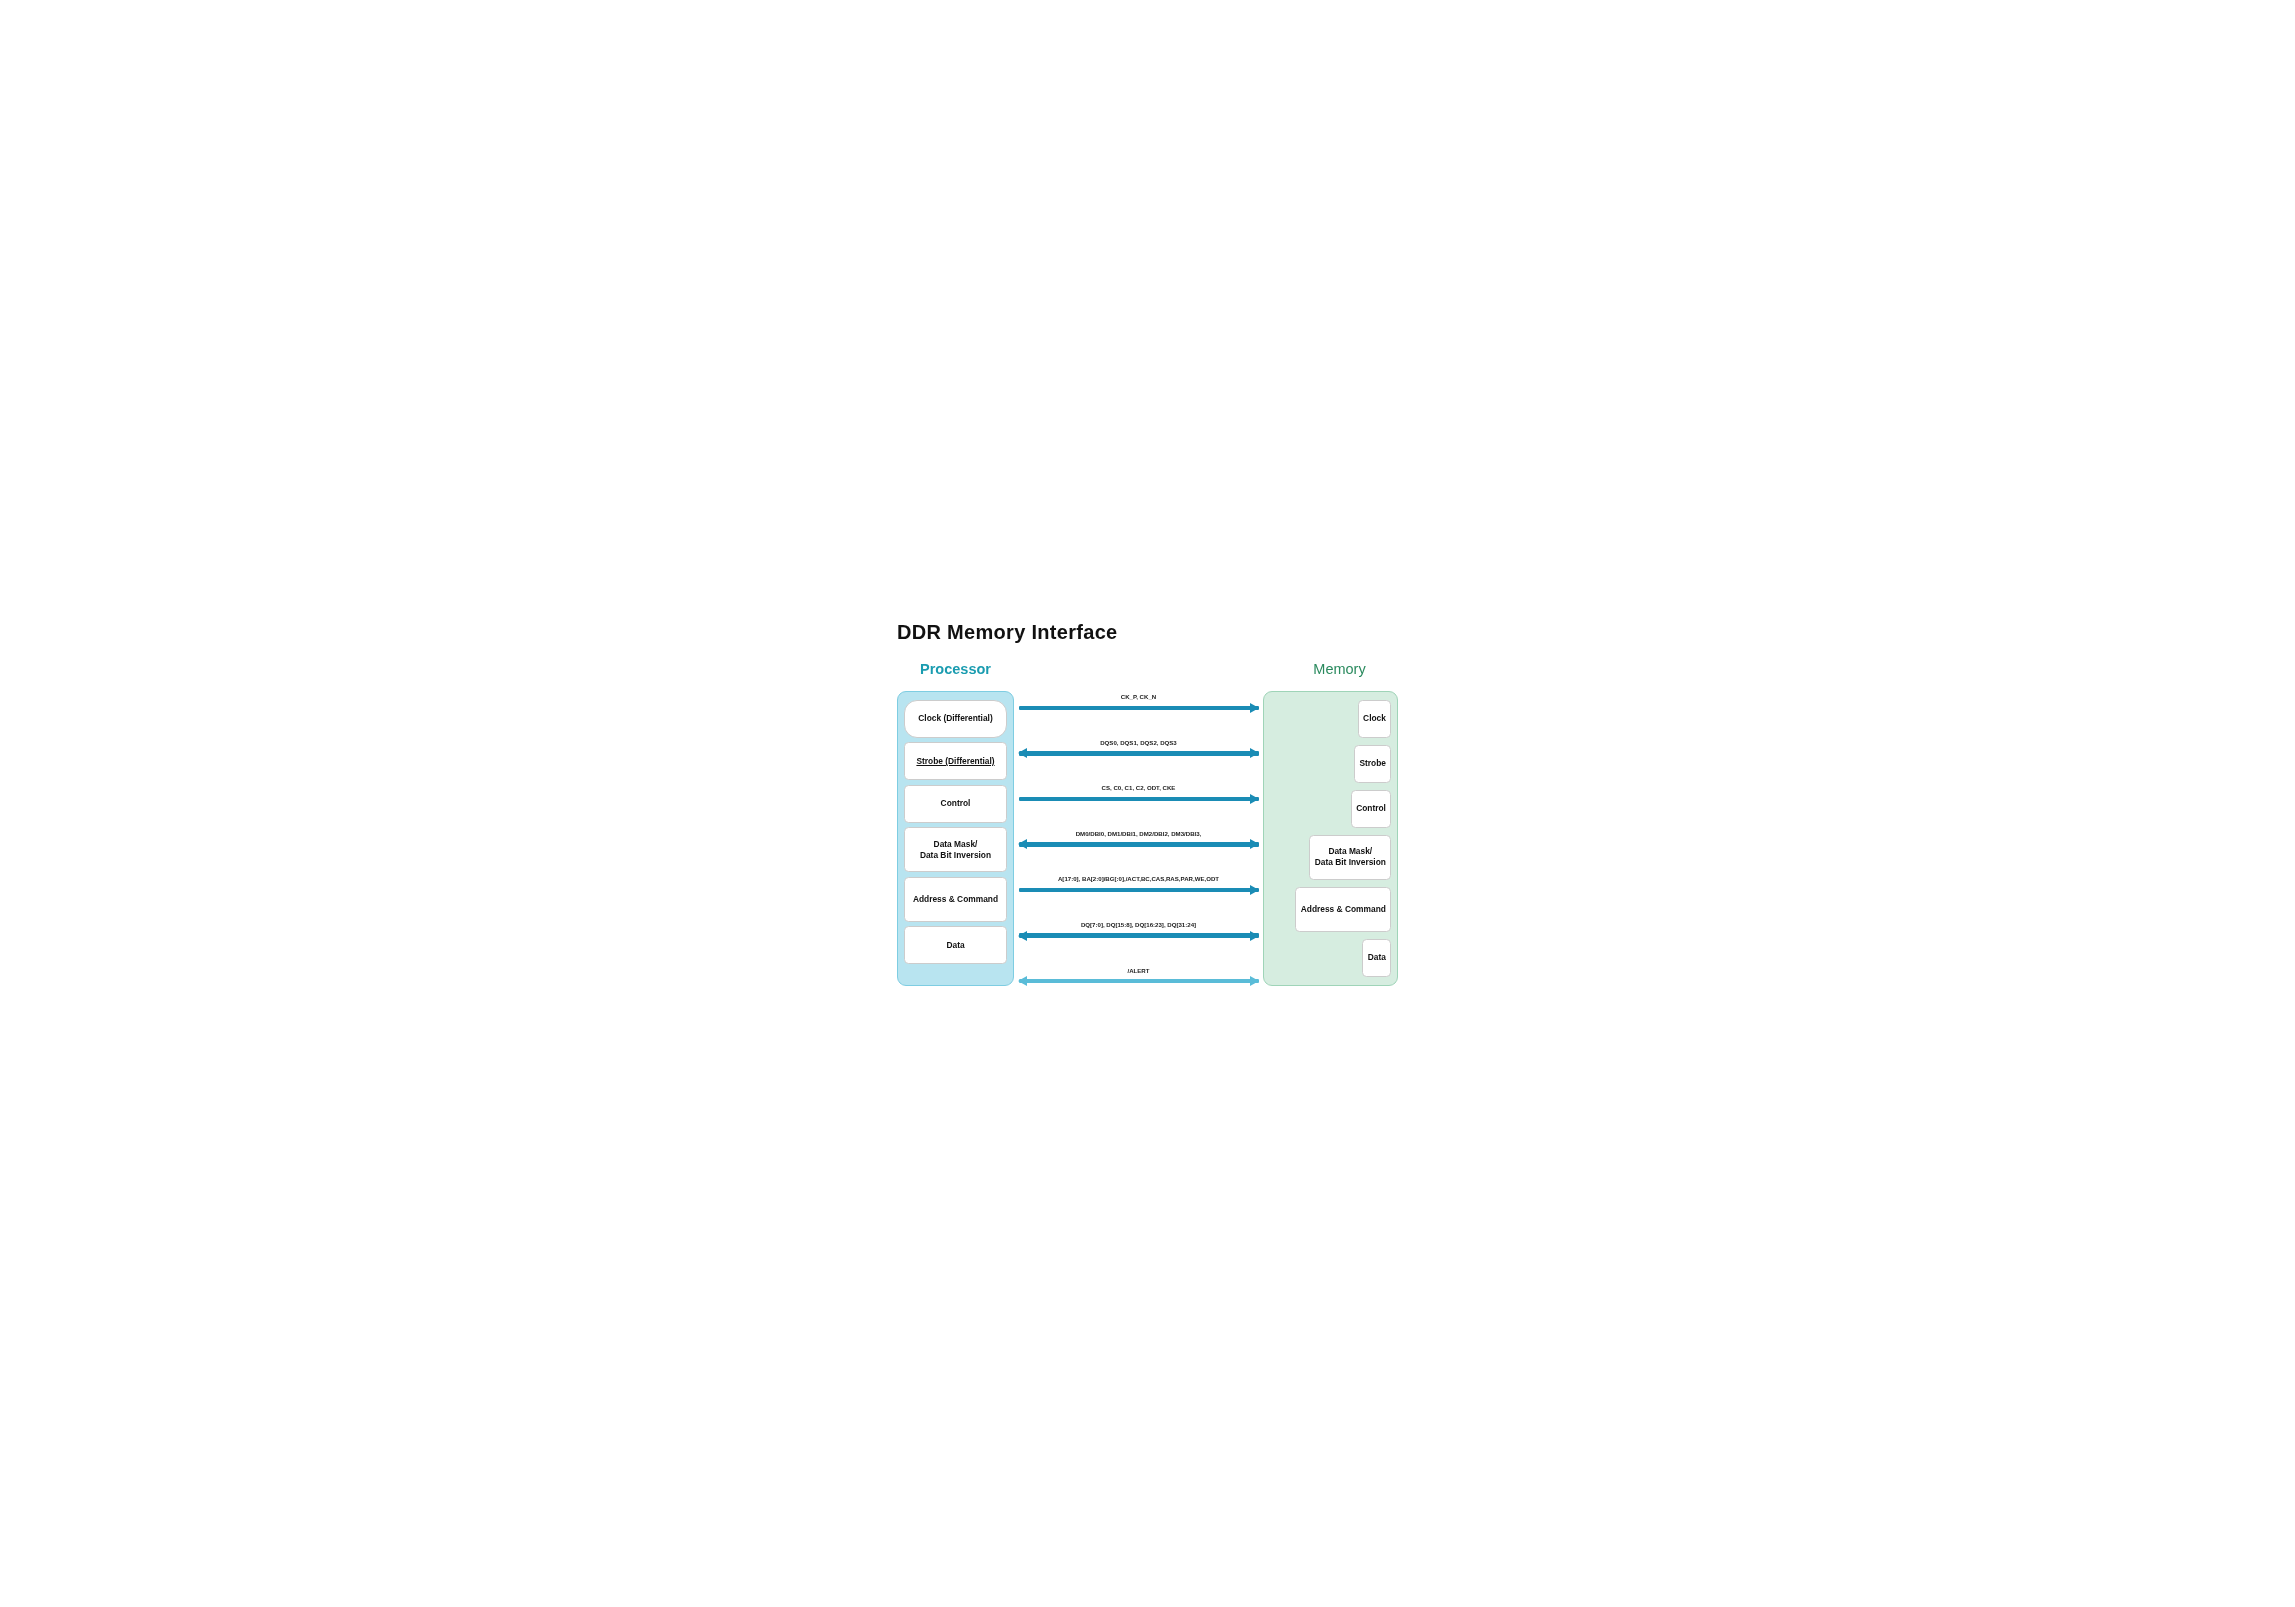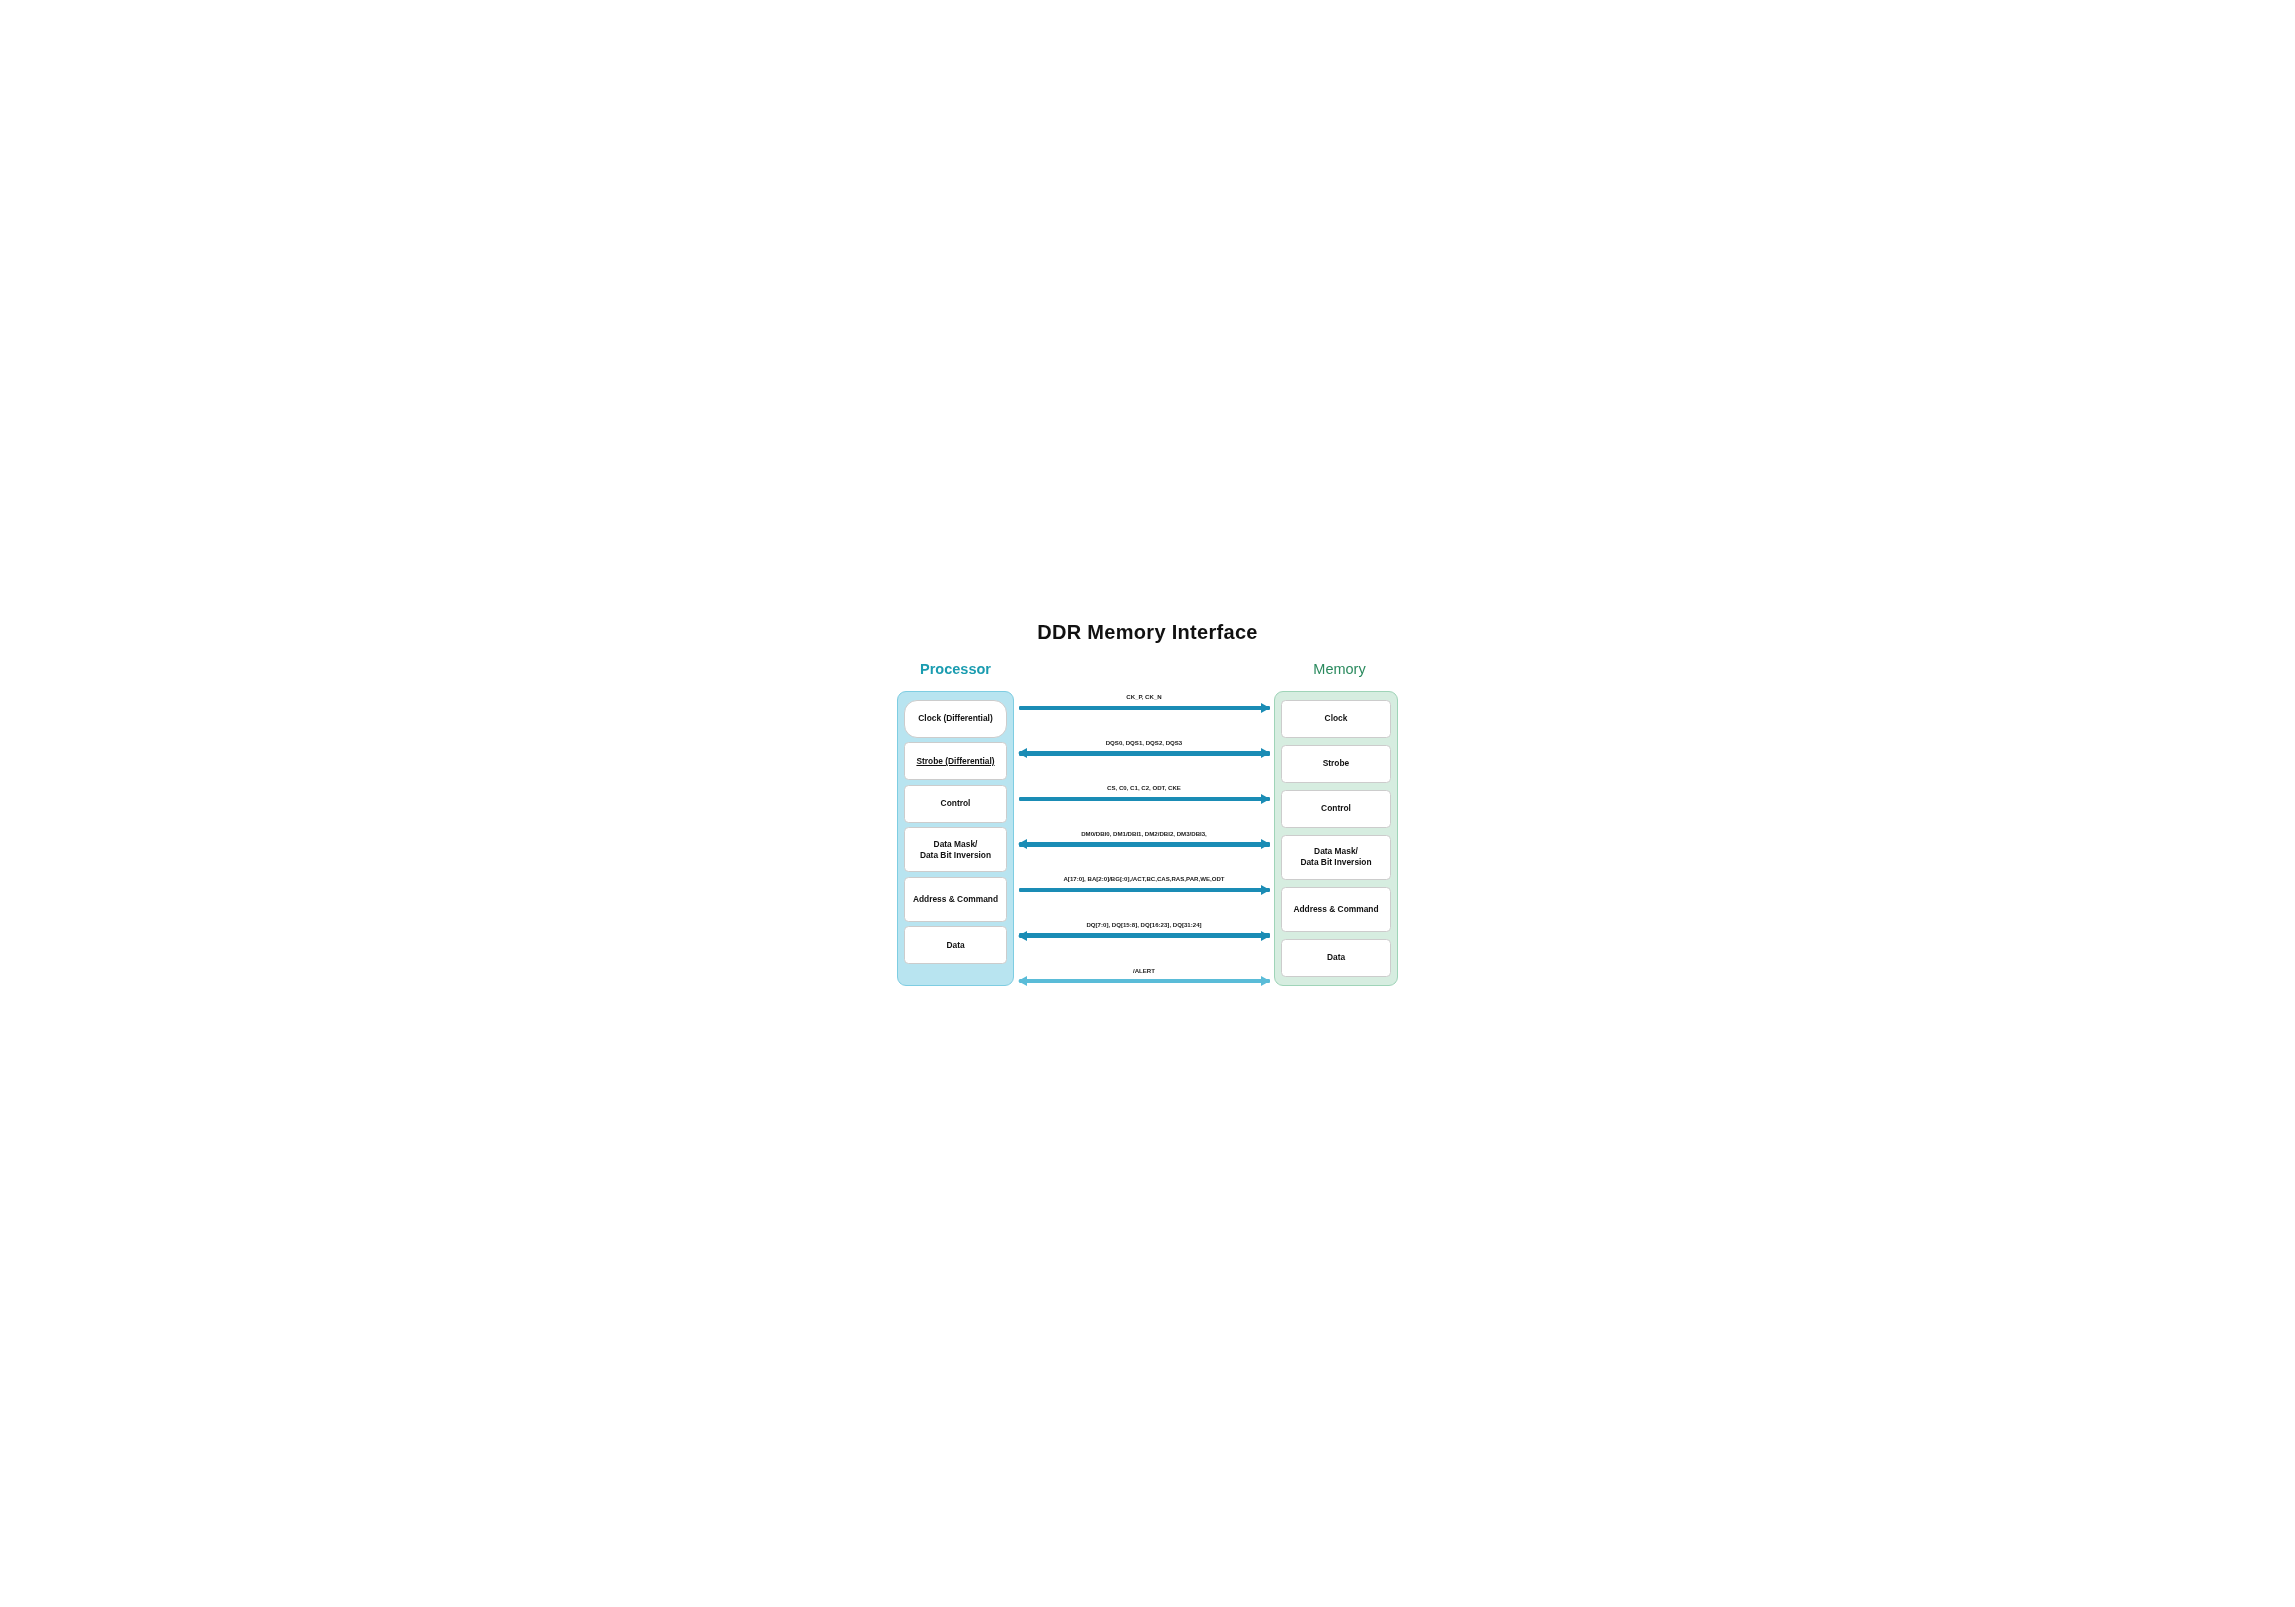--- a/index.html
+++ b/index.html
@@ -10,21 +10,20 @@
       justify-content: center;
       align-items: center;
       min-height: 100vh;
       padding: 22px 11px;
     }
     .diagram-container {
       width: 501px;
       background: #ffffff;
     }
     .main-title {
-      text-align: center;
       font-size: 20px;
       font-weight: 900;
       color: #111111;
       margin-bottom: 16.7px;
       letter-spacing: 0.3px;
     }
 
     .sig-text {
       font-size: 6.1px;
       font-weight: 600;
@@ -71,28 +70,29 @@
       background: #b8e4f0;
       border-radius: 9px;
       border: 1.1px solid #7ecde2;
       padding: 7.8px 5.6px;
       display: flex;
       flex-direction: column;
       gap: 4.5px;
     }
 
     .right-panel {
-      width: 124px;
+      width: 135px;
       background: #d6ede0;
       border-radius: 9px;
       border: 1.1px solid #9fd4b8;
       padding: 7.8px 5.6px;
       display: flex;
       flex-direction: column;
       gap: 7px;
+      align-items: flex-end;
     }
 
     .center-arrows {
       flex: 1;
       display: flex;
       flex-direction: column;
       align-items: stretch;
       padding: 0 4.5px;
       justify-content: space-between;
     }

